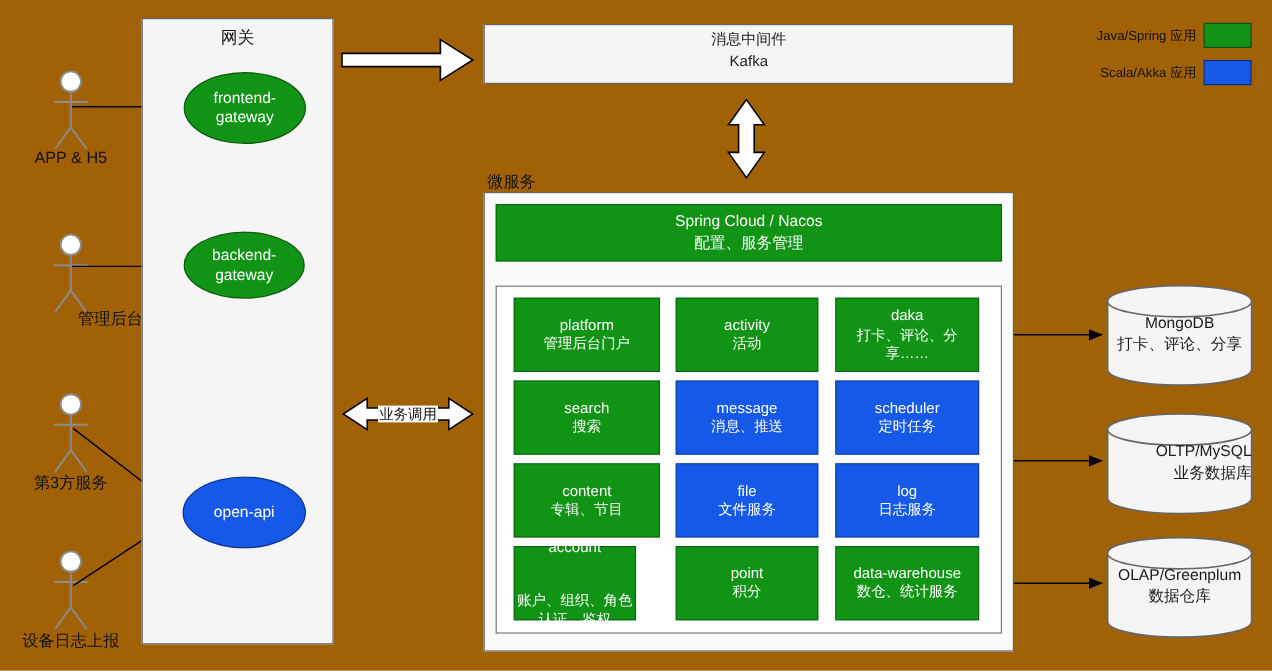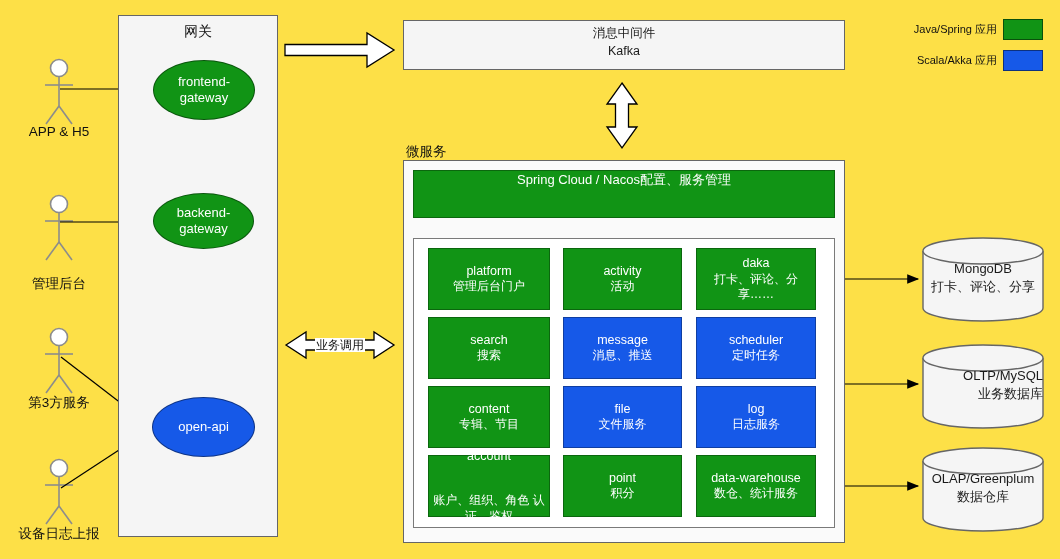--- a/index.html
+++ b/index.html
@@ -1,30 +1,30 @@
 <!DOCTYPE html>
 <html><head>
 <meta charset="utf-8">
 <style>
   html,body{margin:0;padding:0;background:#ffffff;}
   body{font-family:"Liberation Sans","DejaVu Sans",sans-serif;}
-  .canvas{position:relative;width:1060px;height:559px;background:#fde047;overflow:hidden;}
+  .canvas{position:relative;width:1060px;height:559px;background:#a16207;overflow:hidden;}
   .abs{position:absolute;}
   svg.overlay{position:absolute;left:0;top:0;width:1060px;height:559px;pointer-events:none;}
   .panel{background:#f5f5f5;border:1px solid #666;box-sizing:border-box;}
   .gw-title{width:158px;text-align:center;font-size:14px;color:#111;}
   .oval{border-radius:50%;border:1px solid rgba(0,0,0,0.42);box-sizing:border-box;
         display:flex;align-items:center;justify-content:center;text-align:center;
         color:#fff;font-size:13px;line-height:1.25;}
   .oval .wrapbox{width:82px;}
   .kafka-text{width:442px;text-align:center;font-size:12.5px;color:#1a1a1a;line-height:1.4;}
   .micro-label{font-size:13.5px;color:#111;}
   .micro-box{background:#fafafa;border:1px solid #666;box-sizing:border-box;}
   .inner-box{background:#ffffff;border:1px solid #7a7a7a;box-sizing:border-box;}
-  .hdr{color:#fff;text-align:center;font-size:13px;line-height:1.45;display:flex;flex-direction:row;
+  .hdr{color:#fff;text-align:center;font-size:13px;line-height:1.45;display:flex;flex-direction:column;
        justify-content:center;border:1px solid rgba(0,0,0,0.3);box-sizing:border-box;}
   .cell{color:#fff;text-align:center;font-size:12px;line-height:1.3;display:flex;flex-direction:column;
         justify-content:center;border:1px solid rgba(0,0,0,0.3);box-sizing:border-box;padding:1px 2px;}
   .cell .en{font-size:12.5px;}
   .actor-label{text-align:center;font-size:13.5px;color:#111;}
   .db-label{width:120px;text-align:center;font-size:13px;color:#1a1a1a;line-height:1.35;}
   .legend-text{width:95px;text-align:right;font-size:11px;color:#111;}
   .swatch{width:40px;height:21px;border:1px solid rgba(0,0,0,0.45);box-sizing:border-box;}
   .arrow-label{background:#ffffff;text-align:center;font-size:12px;color:#111;}
 </style>
@@ -105,21 +105,21 @@
     <span class="wrapbox">frontend-gateway</span>
   </div>
   <div class="abs oval" style="left: 153px; top: 193px; width: 101px; height: 56px; background: rgb(17, 148, 21);">
     <span class="wrapbox">backend-gateway</span>
   </div>
   <div class="abs oval" style="left: 152px; top: 397px; width: 103px; height: 60px; background: rgb(22, 89, 232);">
     <span>open-api</span>
   </div>
 
   <div class="abs actor-label" style="left:-1px;top:124px;width:120px;">APP &amp; H5</div>
-  <div class="abs actor-label" style="left:-1px;top:275px;width:120px;">管理后台</div>
+  <div class="abs actor-label" style="left:-1px;top:257px;width:120px;text-align:right;">管理后台</div>
   <div class="abs actor-label" style="left:-1px;top:394px;width:120px;">第3方服务</div>
   <div class="abs actor-label" style="left:-1px;top:525px;width:120px;">设备日志上报</div>
 
   <div class="abs panel" style="left:403px;top:20px;width:442px;height:50px;"></div>
   <div class="abs kafka-text" style="left:403px;top:25px;">
     <div>消息中间件</div>
     <div>Kafka</div>
   </div>
 
   <div class="abs arrow-label" style="left:315px;top:338px;width:50px;height:14px;line-height:14px;">业务调用</div>
@@ -166,21 +166,21 @@
   </div>
   <div class="abs cell" style="left: 563px; top: 386px; width: 119px; height: 62px; background: rgb(22, 89, 232);">
     <div class="en">file</div>
     <div>文件服务</div>
   </div>
   <div class="abs cell" style="left: 696px; top: 386px; width: 120px; height: 62px; background: rgb(22, 89, 232);">
     <div class="en">log</div>
     <div>日志服务</div>
   </div>
 
-  <div class="abs cell" style="left: 428px; top: 455px; width: 122px; height: 62px; background: rgb(17, 148, 21); gap: 29px;">
+  <div class="abs cell" style="left: 428px; top: 455px; width: 102px; height: 62px; background: rgb(17, 148, 21); gap: 29px;">
     <div class="en">account</div>
     <div>账户、组织、角色 认证、鉴权</div>
   </div>
   <div class="abs cell" style="left: 563px; top: 455px; width: 119px; height: 62px; background: rgb(17, 148, 21);">
     <div class="en">point</div>
     <div>积分</div>
   </div>
   <div class="abs cell" style="left: 696px; top: 455px; width: 120px; height: 62px; background: rgb(17, 148, 21);">
     <div class="en">data-warehouse</div>
     <div>数仓、统计服务</div>

